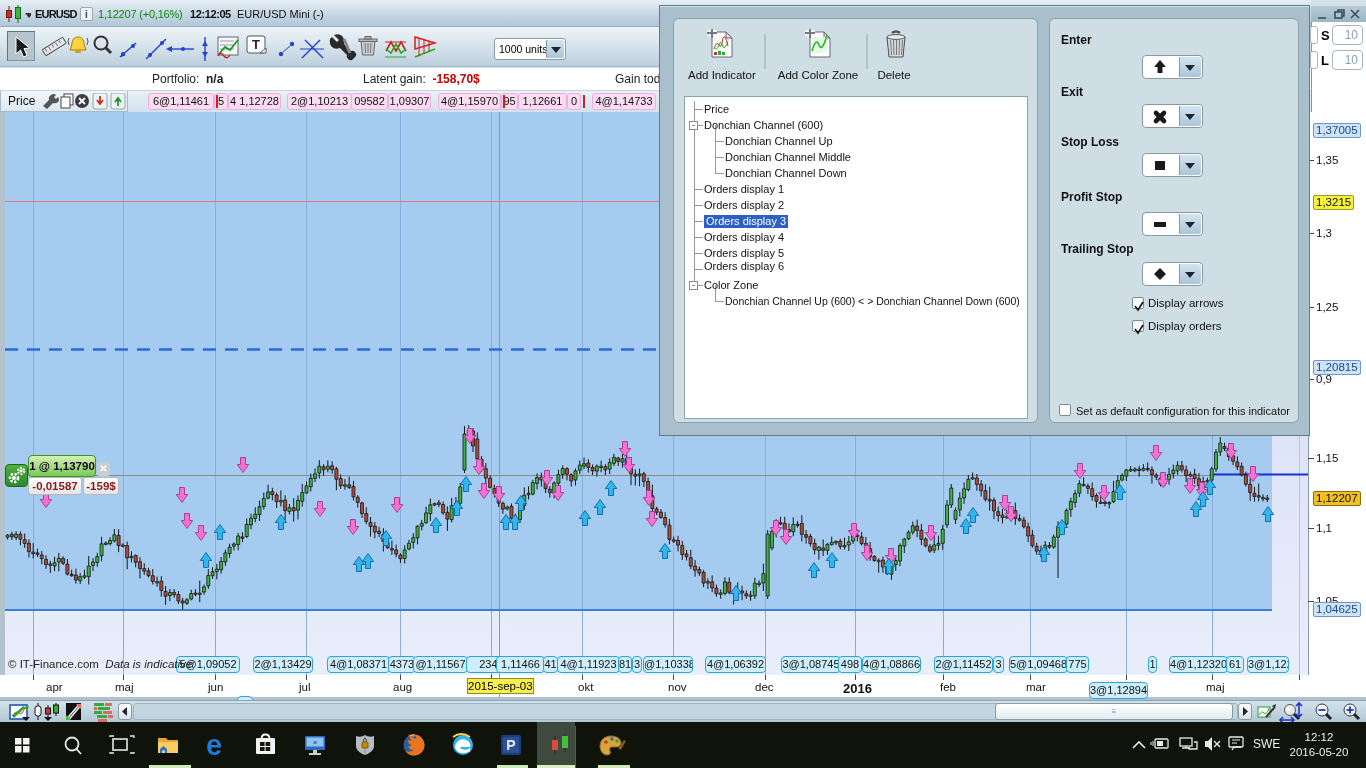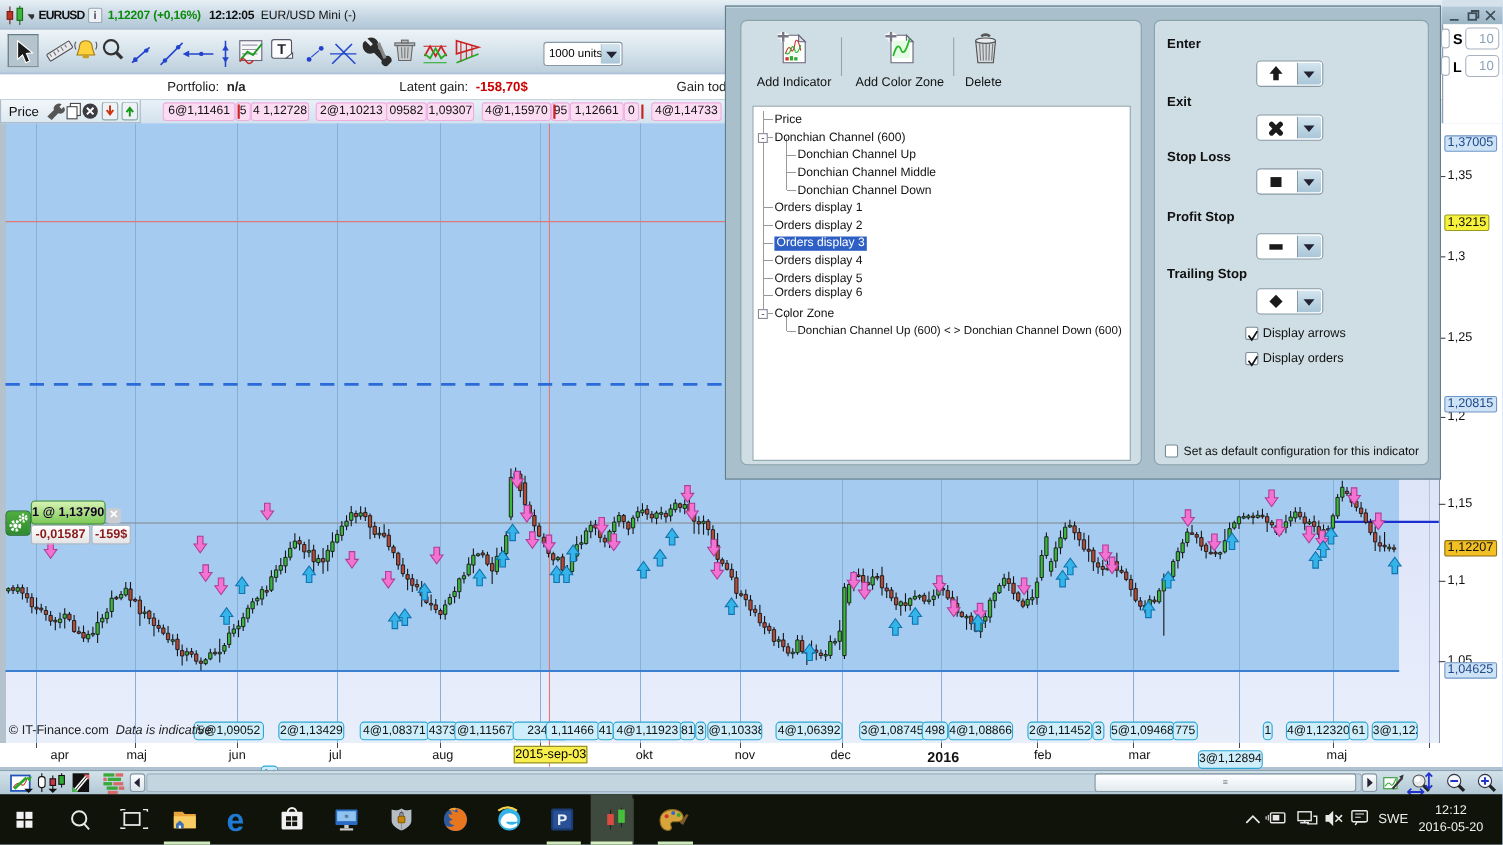--- a/index.html
+++ b/index.html
@@ -168,21 +168,21 @@
 <div class="abs" id="titlebar">
 <svg class="abs" style="left:5px;top:5px" width="26" height="18">
 <line x1="4" y1="1" x2="4" y2="17" stroke="#7a1a10"></line>
         <rect x="1.5" y="5.5" width="5" height="7" fill="#c03224" stroke="#7a1a10"></rect>
 <line x1="13" y1="0" x2="13" y2="18" stroke="#1a6a1a"></line>
         <rect x="10.5" y="2.5" width="5" height="11" fill="#3db63c" stroke="#1a6a1a"></rect>
 <path d="M20 8l8 0l-4 5z" fill="#333"></path>
 </svg>
 <div class="t" style="left:35px;font-weight:bold;font-size:11px;letter-spacing:-0.8px;top:8px">EURUSD</div>
 <div class="t" style="left:80px;top:7px;width:13px;height:14px;background:#eef2f6;border:1px solid #98a8b4;border-radius:2px;font-size:10px;text-align:center;line-height:13px;font-weight:bold;color:#445">i</div>
-<div class="t" style="left:98px;top:8px;font-size:11px;letter-spacing:-0.2px;font-weight:bold;color:#0b8a0b">1,12207 (+0,16%)</div>
+<div class="t" style="left:98px;top:8px;font-size:11px;letter-spacing:-0.2px;font-weight:normal;color:#0b8a0b">1,12207 (+0,16%)</div>
 <div class="t" style="left:190px;top:8px;font-size:11px;letter-spacing:-0.4px;font-weight:bold">12:12:05</div>
 <div class="t" style="left:237px;top:8px;font-size:11px">EUR/USD Mini (-)</div>
 </div>
 <div class="abs" id="toolbar">
 <div class="abs" style="left:7px;top:4px;width:28px;height:30px;background:#b6c5cd;border:1px solid #7e929e;border-top-color:#5f7582;border-left-color:#5f7582"></div>
 <svg class="abs" style="left:0;top:0" width="460" height="40">
 <path d="M16 10l0 17l4.5-4l3 7l3.5-1.6l-3-6.8l5.6-0.6z" fill="#1a1a1a" stroke="#fff" stroke-width="1"></path>
 <g transform="translate(42,8)">
           <rect x="0" y="8" width="24" height="7" rx="1" transform="rotate(-32 12 11)" fill="#e8e8ee" stroke="#555"></rect>
           <g transform="rotate(-32 12 11)">
@@ -314,21 +314,21 @@
 <div class="abs" style="left:216px;top:4px;width:2px;height:13px;background:#cc2222"></div>
 <div class="abs" style="left:503px;top:4px;width:2px;height:13px;background:#cc2222"></div>
 <div class="abs" style="left:583px;top:4px;width:2px;height:13px;background:#cc2222"></div>
 </div>
     <div class="axlab" style="left:1316px;top:154px">1,35</div>
     <div class="abs" style="left:1308px;top:160px;width:6px;height:1px;background:#445"></div>
     <div class="axlab" style="left:1316px;top:227px">1,3</div>
     <div class="abs" style="left:1308px;top:233px;width:6px;height:1px;background:#445"></div>
     <div class="axlab" style="left:1316px;top:301px">1,25</div>
     <div class="abs" style="left:1308px;top:307px;width:6px;height:1px;background:#445"></div>
-    <div class="axlab" style="left:1316px;top:373px">1,2</div>
+    <div class="axlab" style="left:1316px;top:373px">0,9</div>
     <div class="abs" style="left:1308px;top:379px;width:6px;height:1px;background:#445"></div>
     <div class="axlab" style="left:1316px;top:452px">1,15</div>
     <div class="abs" style="left:1308px;top:458px;width:6px;height:1px;background:#445"></div>
     <div class="axlab" style="left:1316px;top:522px">1,1</div>
     <div class="abs" style="left:1308px;top:528px;width:6px;height:1px;background:#445"></div>
     <div class="axlab" style="left:1316px;top:595px">1,05</div>
     <div class="abs" style="left:1308px;top:601px;width:6px;height:1px;background:#445"></div>
     <div class="axtag" style="left:1313px;top:123px">1,37005</div>
     <div class="axtag" style="left:1313px;top:360px">1,20815</div>
     <div class="axtag" style="left:1313px;top:602px">1,04625</div>
@@ -340,21 +340,21 @@
     <div class="mon" style="left:299px;">jul</div>
     <div class="mon" style="left:393px;">aug</div>
     <div class="mon" style="left:578px;">okt</div>
     <div class="mon" style="left:668px;">nov</div>
     <div class="mon" style="left:755px;">dec</div>
     <div class="mon" style="left:843px;font-weight:bold;font-size:13px">2016</div>
     <div class="mon" style="left:940px;">feb</div>
     <div class="mon" style="left:1026px;">mar</div>
     <div class="mon" style="left:1119px;">apr</div>
     <div class="mon" style="left:1206px;">maj</div>
-    <div class="abs" style="left:467px;top:678px;width:67px;height:16px;background:#f8ef4e;border:1px solid #8a8a30;font-size:11.5px;text-align:right;line-height:14px">2015-sep-03</div>
+    <div class="abs" style="left:467px;top:678px;width:67px;height:16px;background:#f8ef4e;border:1px solid #8a8a30;font-size:11.5px;text-align:left;line-height:14px">2015-sep-03</div>
     <div class="clab" style="left:176px;top:656px;width:64px">5@1,09052</div>
     <div class="clab" style="left:237px;top:696px;width:16px">24</div>
     <div class="clab" style="left:253px;top:656px;width:60px">2@1,13429</div>
     <div class="clab" style="left:327px;top:656px;width:63px">4@1,08371</div>
     <div class="clab" style="left:388px;top:656px;width:28px">4373</div>
     <div class="clab" style="left:413px;top:656px;width:55px">@1,11567</div>
     <div class="clab" style="left:466px;top:656px;width:51px">2341</div>
     <div class="clab" style="left:496px;top:656px;width:49px">1,11466</div>
     <div class="clab" style="left:543px;top:656px;width:15px">41</div>
     <div class="clab" style="left:557px;top:656px;width:63px">4@1,11923</div>

